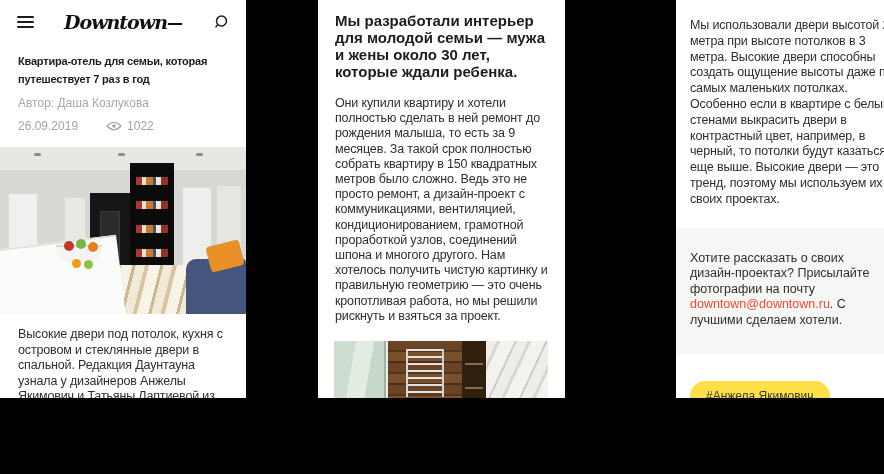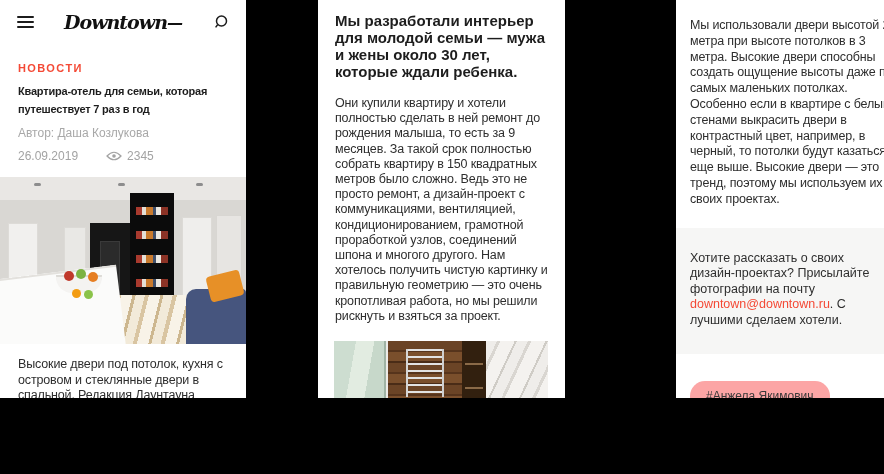--- a/index.html
+++ b/index.html
@@ -73,21 +73,21 @@
   .photo2 .tap2 { position:absolute; left:168px; top:78px; width:18px; height:3px; background:#8f8f8f; border-radius:2px; }
   .photo2 .floorB { position:absolute; left:52px; top:112px; width:100px; height:21px;
                     background:repeating-linear-gradient(95deg,#eae7e2 0 12px,#d8d4cd 12px 15px,#f1efeb 15px 28px); }
 
   
   .body3 { margin:18px 13px 0 14px; font-size:12.5px; line-height:15.8px; letter-spacing:-0.15px; color:#2e2e2e; }
   .callout { margin:20px 0 0; background:#f6f6f5; padding:23px 14px 26px; }
   .callout p { max-width:202px; font-size:12.5px; line-height:15.5px; color:#2e2e2e; }
   .callout .mail { color:#f44935; cursor:pointer; }
   .tags { margin:27px 14px 0; display:flex; flex-wrap:wrap; gap:16px 20px; }
-  .pill { background:#fca5a5; border-radius:15px; padding:8px 16px; font-size:12px; color:#3a3a3a;
+  .pill { background:#fde047; border-radius:15px; padding:8px 16px; font-size:12px; color:#3a3a3a;
           white-space:nowrap; cursor:pointer; }
 
   svg { display:block; }
 </style>
 </head>
 <body>
 
 <section class="phone" id="phone1">
   <div class="hdr">
     <div class="burger">
@@ -97,34 +97,33 @@
       </div>
     <div class="logo"><span>Downtown</span><span class="flo">—</span></div>
     <span>
       <svg width="16" height="16" viewBox="0 0 16 16">
           <circle cx="8.5" cy="7" r="5" fill="none" stroke="#1c1c1c" stroke-width="1.5"></circle>
           <line x1="4.6" y1="10.8" x2="2.6" y2="13.4" stroke="#1c1c1c" stroke-width="1.5"></line>
         </svg>
     </span>
   </div>
 
-  <div class="cat">НОВОСТИ</div>
   <h1 class="title">Квартира-отель для семьи, которая путешествует 7 раз в год</h1>
   <div class="author">Автор: Даша Козлукова</div>
 
   <div class="meta">
     <span>26.09.2019</span>
     <span class="views">
       <span>
         <svg width="16" height="10" viewBox="0 0 16 10">
             <path d="M1 5 Q8 -2.5 15 5 Q8 12.5 1 5 Z" fill="none" stroke="#a3a3a3" stroke-width="1.2"></path>
             <circle cx="8" cy="5" r="1.8" fill="#a3a3a3"></circle>
           </svg>
       </span>
-      <span>2345</span>
+      <span>1022</span>
     </span>
   </div>
 
   <div class="photo1">
     <div class="lamp" style="left:34px"></div>
     <div class="lamp" style="left:118px"></div>
     <div class="lamp" style="left:196px"></div>
     <div class="doorL1"></div>
     <div class="doorL2"></div>
     <div class="hall">

